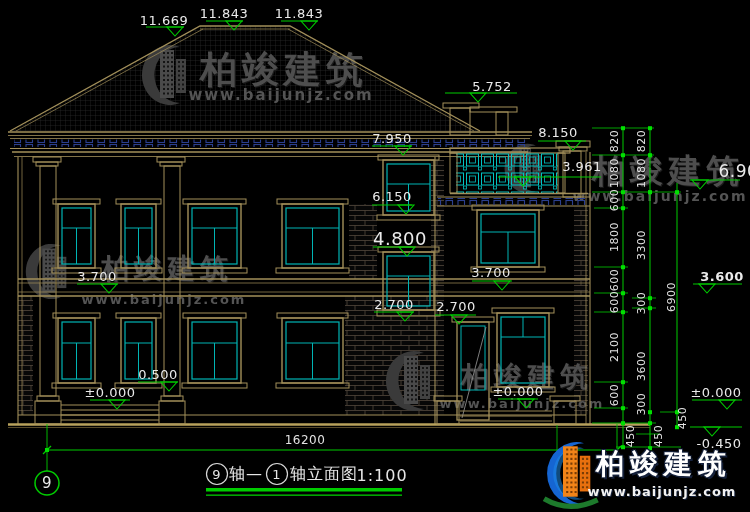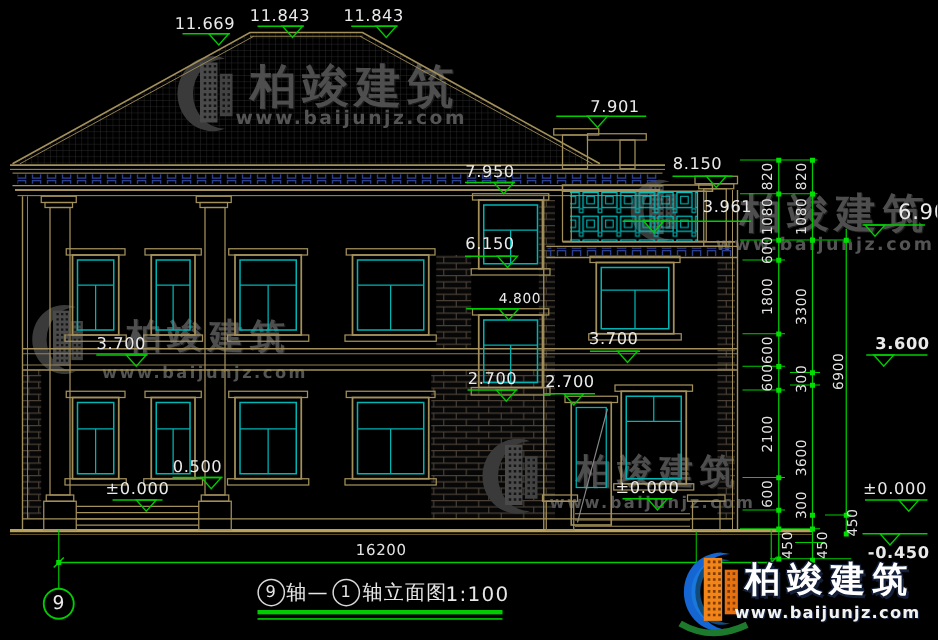--- a/index.html
+++ b/index.html
@@ -403,37 +403,37 @@
       <path d="M24,8 V52 M28,8 V52 M32,8 V52" stroke="#7a3c05" stroke-width="2" stroke-dasharray="2,2.5"></path>
       <path d="M39,17 V47 M43,17 V47" stroke="#7a3c05" stroke-width="2" stroke-dasharray="2,2.5"></path>
       <path d="M2,56 Q26,70 53,57" fill="none" stroke="#1d7a2c" stroke-width="5"></path>
     </g>
   </svg>
 
   <div id="fg-layer">
       <span class="lbl lvl" style="left: 164px; top: 20px; font-size: 13px;">11.669</span>
       <span class="lbl lvl" style="left: 224px; top: 13px; font-size: 13px;">11.843</span>
       <span class="lbl lvl" style="left: 299px; top: 13px; font-size: 13px;">11.843</span>
-      <span class="lbl lvl" style="left: 492px; top: 86px; font-size: 13px;">7.901</span>
+      <span class="lbl lvl" style="left: 492px; top: 86px; font-size: 13px;">5.752</span>
       <span class="lbl lvl" style="left: 558px; top: 132px; font-size: 13px; text-align: center;">8.150</span>
       <span class="lbl lvl" style="left: 392px; top: 138px; font-size: 13px;">7.950</span>
       <span class="lbl lvl" style="left: 582px; top: 166px; font-size: 13px;">3.961</span>
       <span class="lbl lvl" style="left: 744px; top: 171px; font-size: 17px;">6.900</span>
       <span class="lbl lvl" style="left: 392px; top: 196px; font-size: 13px;">6.150</span>
-      <span class="lbl lvl" style="left: 416px; top: 239px; font-size: 11px;">4.800</span>
+      <span class="lbl lvl" style="left: 400px; top: 239px; font-size: 18px;">4.800</span>
       <span class="lbl lvl" style="left: 97px; top: 276px; font-size: 13px;">3.700</span>
       <span class="lbl lvl" style="left: 491px; top: 272px; font-size: 13px;">3.700</span>
       <span class="lbl lvl" style="left: 722px; top: 276px; font-size: 13px; font-weight: bold;">3.600</span>
       <span class="lbl lvl" style="left: 394px; top: 304px; font-size: 13px;">2.700</span>
       <span class="lbl lvl" style="left: 456px; top: 306px; font-size: 13px;">2.700</span>
       <span class="lbl lvl" style="left: 158px; top: 374px; font-size: 13px;">0.500</span>
       <span class="lbl lvl" style="left: 110px; top: 392px; font-size: 13px;">±0.000</span>
       <span class="lbl lvl" style="left: 518px; top: 391px; font-size: 13px;">±0.000</span>
       <span class="lbl lvl" style="left: 716px; top: 392px; font-size: 13px;">±0.000</span>
-      <span class="lbl lvl" style="left: 719px; top: 443px; font-size: 13px; font-weight: bold;">-0.450</span>
+      <span class="lbl lvl" style="left: 719px; top: 443px; font-size: 13px;">-0.450</span>
       <span class="lbl dim" style="left: 305px; top: 440px; font-size: 12px;">16200</span>
       <span class="lbl dim r90" style="left: 614px; top: 141px; font-size: 11px;">820</span>
       <span class="lbl dim r90" style="left: 614px; top: 173px; font-size: 11px;">1080</span>
       <span class="lbl dim r90" style="left: 614px; top: 200px; font-size: 11px;">600</span>
       <span class="lbl dim r90" style="left: 614px; top: 237px; font-size: 11px;">1800</span>
       <span class="lbl dim r90" style="left: 614px; top: 280px; font-size: 11px;">600</span>
       <span class="lbl dim r90" style="left: 614px; top: 302px; font-size: 11px;">600</span>
       <span class="lbl dim r90" style="left: 614px; top: 347px; font-size: 11px;">2100</span>
       <span class="lbl dim r90" style="left: 614px; top: 395px; font-size: 11px;">600</span>
       <span class="lbl dim r90" style="left: 630px; top: 436px; font-size: 11px;">450</span>

